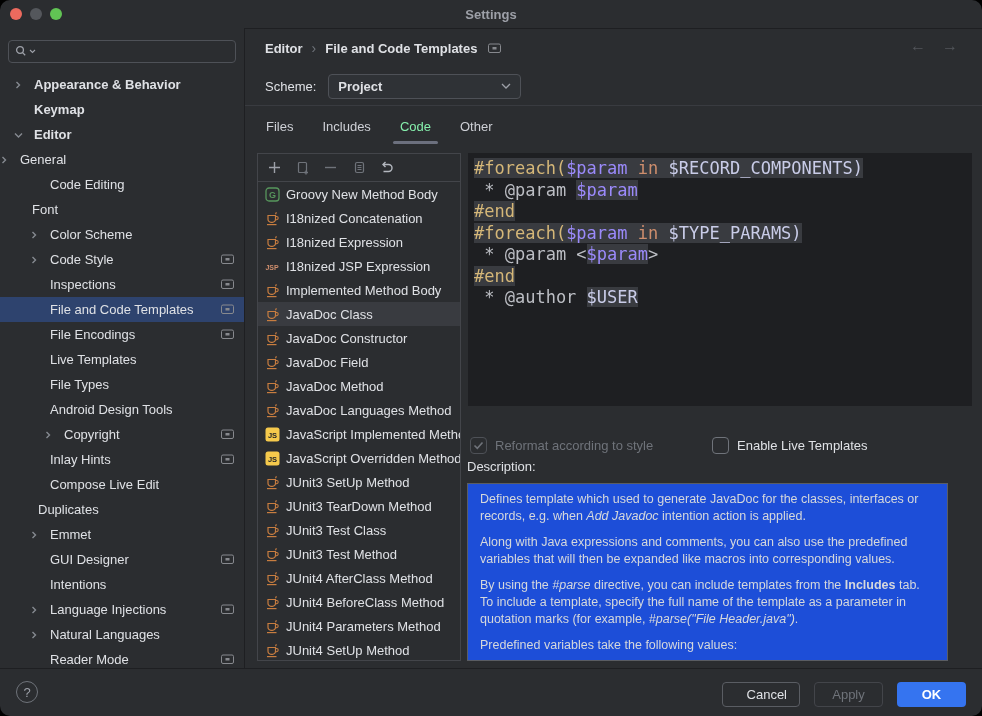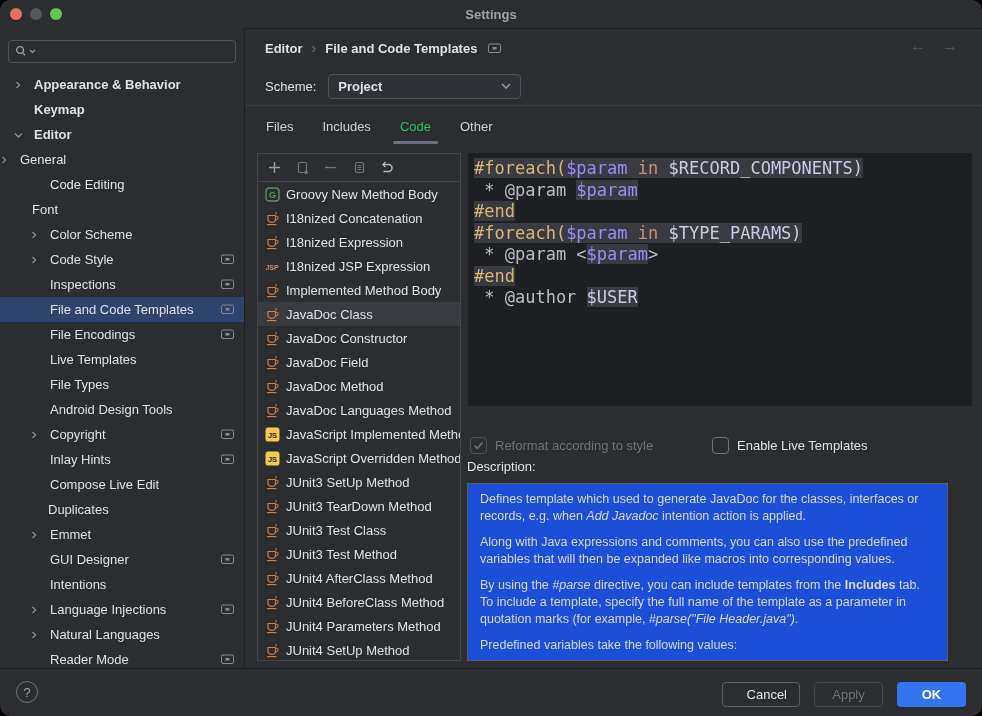--- a/index.html
+++ b/index.html
@@ -28,21 +28,21 @@
   .crumbs{position:absolute;top:0;left:20px;height:38px;display:flex;align-items:center;gap:9px;font-weight:bold;}
   .crumb-sep{color:#6F737A;font-weight:normal;font-size:14px;}
   .crumb-mon{line-height:0;margin-left:2px;}
   .navarrows{position:absolute;right:24px;top:8px;display:flex;gap:16px;color:#53565B;font-size:16px;}
   .schemerow{position:absolute;top:38px;left:20px;height:38px;display:flex;align-items:center;gap:12px;}
   .dropdown{width:193px;height:25px;background:#2F3236;border:1px solid #4E5157;border-radius:4px;display:flex;
             align-items:center;justify-content:space-between;padding:0 9px;box-sizing:border-box;font-weight:bold;cursor:default;}
   .dd-chev{color:#9DA0A8;line-height:0;}
   .tabsrow{position:absolute;top:76px;left:0;right:0;height:41px;border-top:1px solid #393B40;display:flex;align-items:center;padding-left:20px;gap:27px;box-sizing:border-box;}
   .tab{position:relative;color:#CED0D6;cursor:default;padding:0 1px;}
-  .tab.sel{color:#22c55e;}
+  .tab.sel{color:#86efac;}
   .tab.sel::after{content:"";position:absolute;left:-6px;right:-6px;bottom:-10px;height:3px;border-radius:2px;background:#6C707E;}
   
   .listpanel{position:absolute;left:12px;top:124px;width:204px;height:508px;border:1px solid #43454A;box-sizing:border-box;overflow:hidden;}
   .ltoolbar{height:27px;border-bottom:1px solid #43454A;display:flex;align-items:center;padding-left:8px;gap:11px;}
   .tbtn{width:17px;height:17px;display:flex;align-items:center;justify-content:center;line-height:0;}
   .tlist{position:absolute;top:28px;left:0;right:0;bottom:0;overflow:hidden;}
   .trow{height:24px;display:flex;align-items:center;gap:6px;padding-left:6px;white-space:nowrap;cursor:default;}
   .trow.sel{background:#393B40;}
   .ticon{width:16px;height:16px;flex:none;display:flex;align-items:center;justify-content:center;line-height:0;}
   .tlabel{color:#DFE1E5;}
@@ -190,21 +190,21 @@
           <span class="slabel">Live Templates</span>
         </div>
         <div class="srow" style="padding-left: 30px;">
           <span class="chev"></span>
           <span class="slabel">File Types</span>
         </div>
         <div class="srow" style="padding-left: 30px;">
           <span class="chev"></span>
           <span class="slabel">Android Design Tools</span>
         </div>
-        <div class="srow" style="padding-left: 30px;">
+        <div class="srow" style="padding-left: 44px;">
           <span class="chev">
             <svg width="8" height="8" viewBox="0 0 8 8">
               <path d="M2.5 1l3 3-3 3" fill="none" stroke="#868A91" stroke-width="1.4"></path>
             </svg>
           </span>
           <span class="slabel">Copyright</span>
           <span class="mon"><svg width="13" height="11" viewBox="0 0 13 11">
               <rect x="0.5" y="1" width="12" height="8.5" rx="1.5" fill="none" stroke="#87898E"></rect>
               <rect x="4.5" y="4" width="4" height="2.5" fill="#87898E"></rect>
             </svg></span>
@@ -214,21 +214,21 @@
           <span class="slabel">Inlay Hints</span>
           <span class="mon"><svg width="13" height="11" viewBox="0 0 13 11">
               <rect x="0.5" y="1" width="12" height="8.5" rx="1.5" fill="none" stroke="#87898E"></rect>
               <rect x="4.5" y="4" width="4" height="2.5" fill="#87898E"></rect>
             </svg></span>
         </div>
         <div class="srow" style="padding-left: 30px;">
           <span class="chev"></span>
           <span class="slabel">Compose Live Edit</span>
         </div>
-        <div class="srow" style="padding-left: 28px;">
+        <div class="srow" style="padding-left: 18px;">
           <span class="chev"></span>
           <span class="slabel">Duplicates</span>
         </div>
         <div class="srow" style="padding-left: 30px;">
           <span class="chev">
             <svg width="8" height="8" viewBox="0 0 8 8">
               <path d="M2.5 1l3 3-3 3" fill="none" stroke="#868A91" stroke-width="1.4"></path>
             </svg>
           </span>
           <span class="slabel">Emmet</span>

